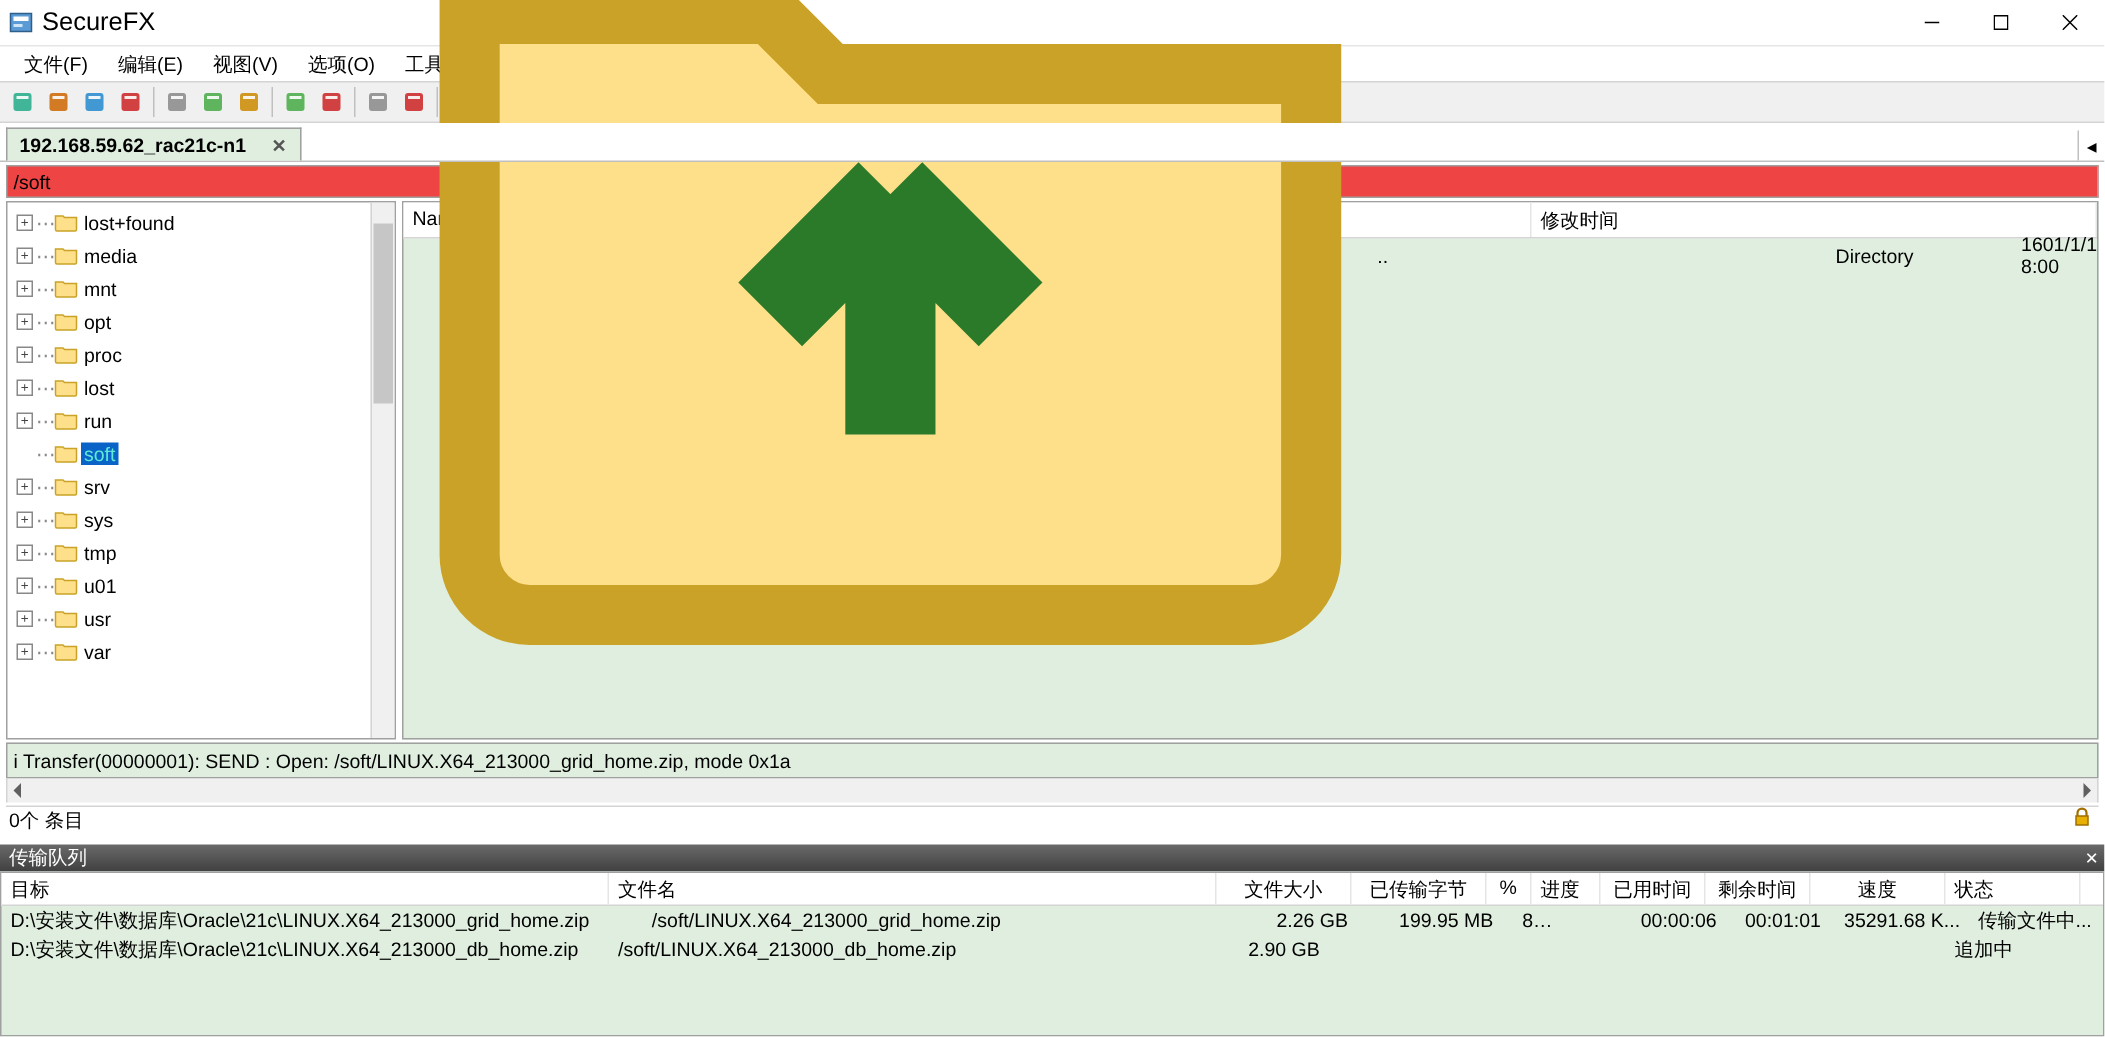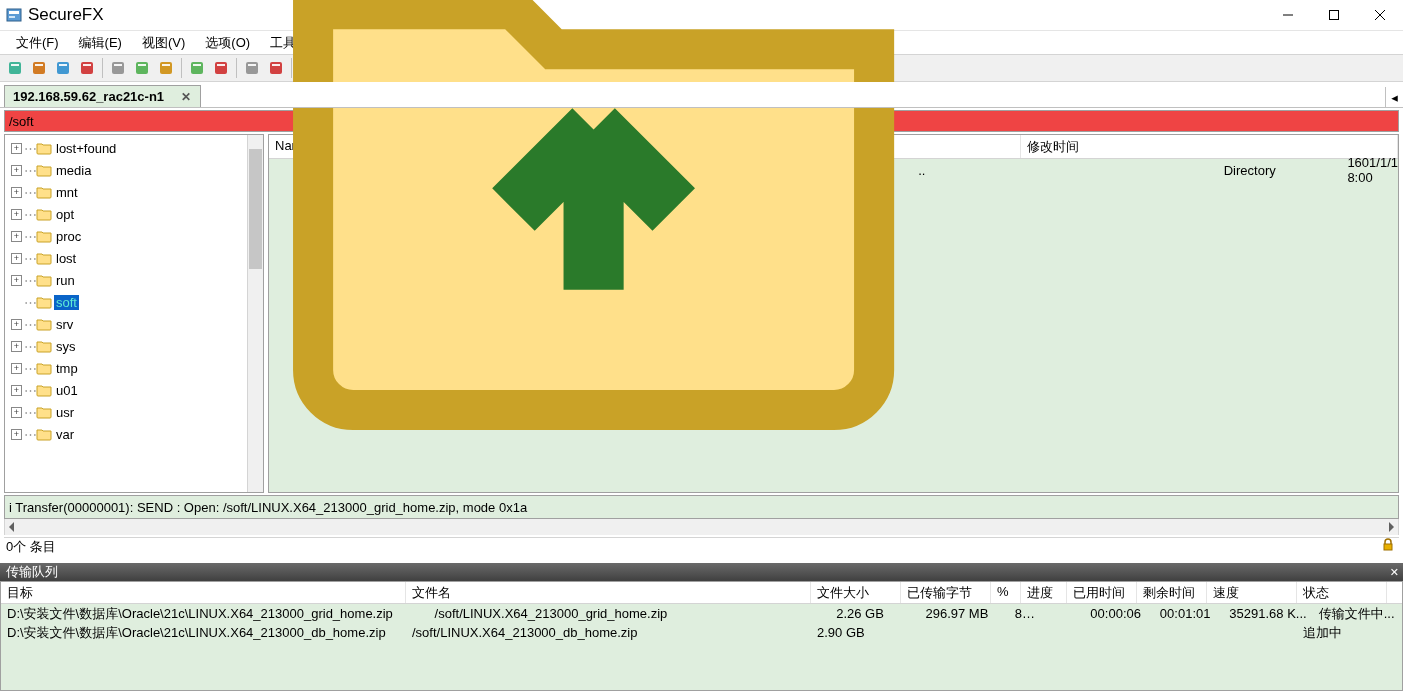--- a/index.html
+++ b/index.html
@@ -48,21 +48,21 @@
 .statusbar .st-left { flex: 1; padding-left: 2px; }
 .statusbar .lock { width: 14px; height: 14px; margin-right: 4px; }
 .queue-header { height: 18px; background: linear-gradient(#6a6a6a, #404040); color: #fff; font-size: 11px; padding-left: 6px; display: flex; align-items: center; margin-top: 4px; }
 .queue-header .qx { margin-left: auto; margin-right: 4px; font-size: 11px; }
 .queue-pane { flex: 0 0 110px; border: 1px solid #a0a0a0; background: #dfeede; display: flex; flex-direction: column; }
 .queue-cols, .queue-row { display: flex; }
 .queue-cols { height: 22px; background: #fff; border-bottom: 1px solid #d4d4d4; }
 .qc { padding: 2px 6px; border-right: 1px solid #e5e5e5; font-size: 13px; overflow: hidden; text-overflow: ellipsis; white-space: nowrap; }
 .queue-row { height: 19px; align-items: center; }
 .qr { padding: 0 6px; font-size: 13px; overflow: hidden; text-overflow: ellipsis; white-space: nowrap; }
-.ra { text-align: left; }
+.ra { text-align: center; }
 .folder-svg { display: inline-block; }
 </style>
 </head>
 <body>
 
 <div class="titlebar">
   <svg class="app-icon" viewBox="0 0 16 16">
       <rect x="1" y="2" width="14" height="12" fill="#5b9bd5" stroke="#2e5f8a"></rect>
       <rect x="3" y="4" width="10" height="3" fill="#fff"></rect>
       <rect x="3" y="9" width="6" height="2" fill="#cfe5f7"></rect>
@@ -418,21 +418,21 @@
       <div class="qc ra" style="width: 70px;">已用时间</div>
       <div class="qc ra" style="width: 70px;">剩余时间</div>
       <div class="qc ra" style="width: 90px;">速度</div>
       <div class="qc" style="width: 90px;">状态</div>
     </div>
   <div id="qrows">
       <div class="queue-row">
         <div class="qr" style="width: 405px;">D:\安装文件\数据库\Oracle\21c\LINUX.X64_213000_grid_home.zip</div>
         <div class="qr" style="width: 405px; margin-left: 26px;">/soft/LINUX.X64_213000_grid_home.zip</div>
         <div class="qr ra" style="width: 90px;">2.26 GB</div>
-        <div class="qr ra" style="width: 90px;">296.97 MB</div>
+        <div class="qr ra" style="width: 90px;">199.95 MB</div>
         <div class="qr ra" style="width: 30px;">8%</div>
         <div class="qr" style="width: 46px;"></div>
         <div class="qr ra" style="width: 70px;">00:00:06</div>
         <div class="qr ra" style="width: 70px;">00:01:01</div>
         <div class="qr ra" style="width: 90px;">35291.68 K...</div>
         <div class="qr" style="width: 90px;">传输文件中...</div>
       </div>
       <div class="queue-row">
         <div class="qr" style="width: 405px;">D:\安装文件\数据库\Oracle\21c\LINUX.X64_213000_db_home.zip</div>
         <div class="qr" style="width: 405px;">/soft/LINUX.X64_213000_db_home.zip</div>

